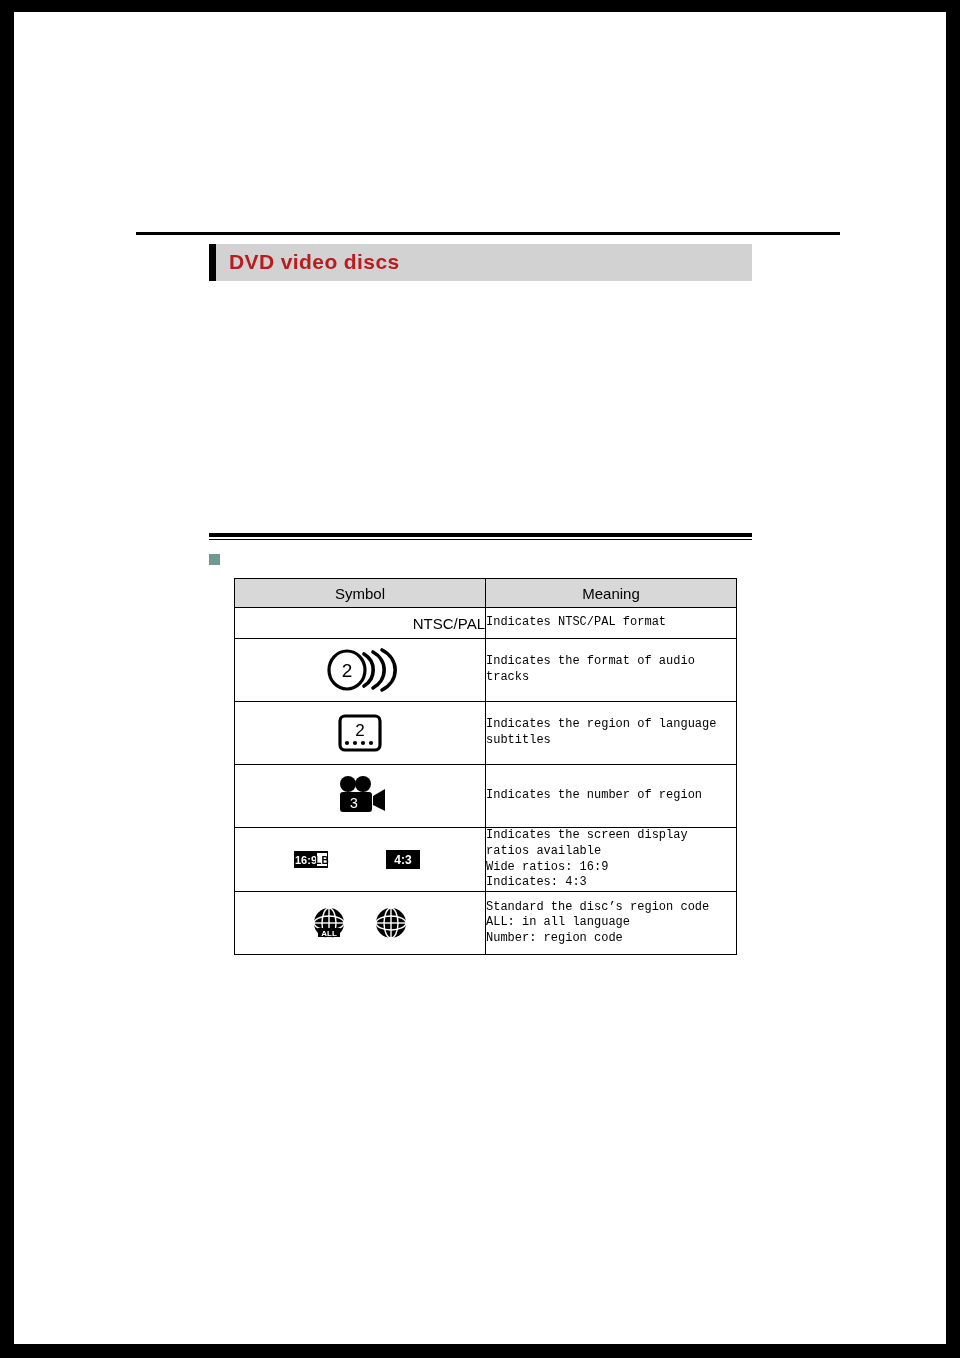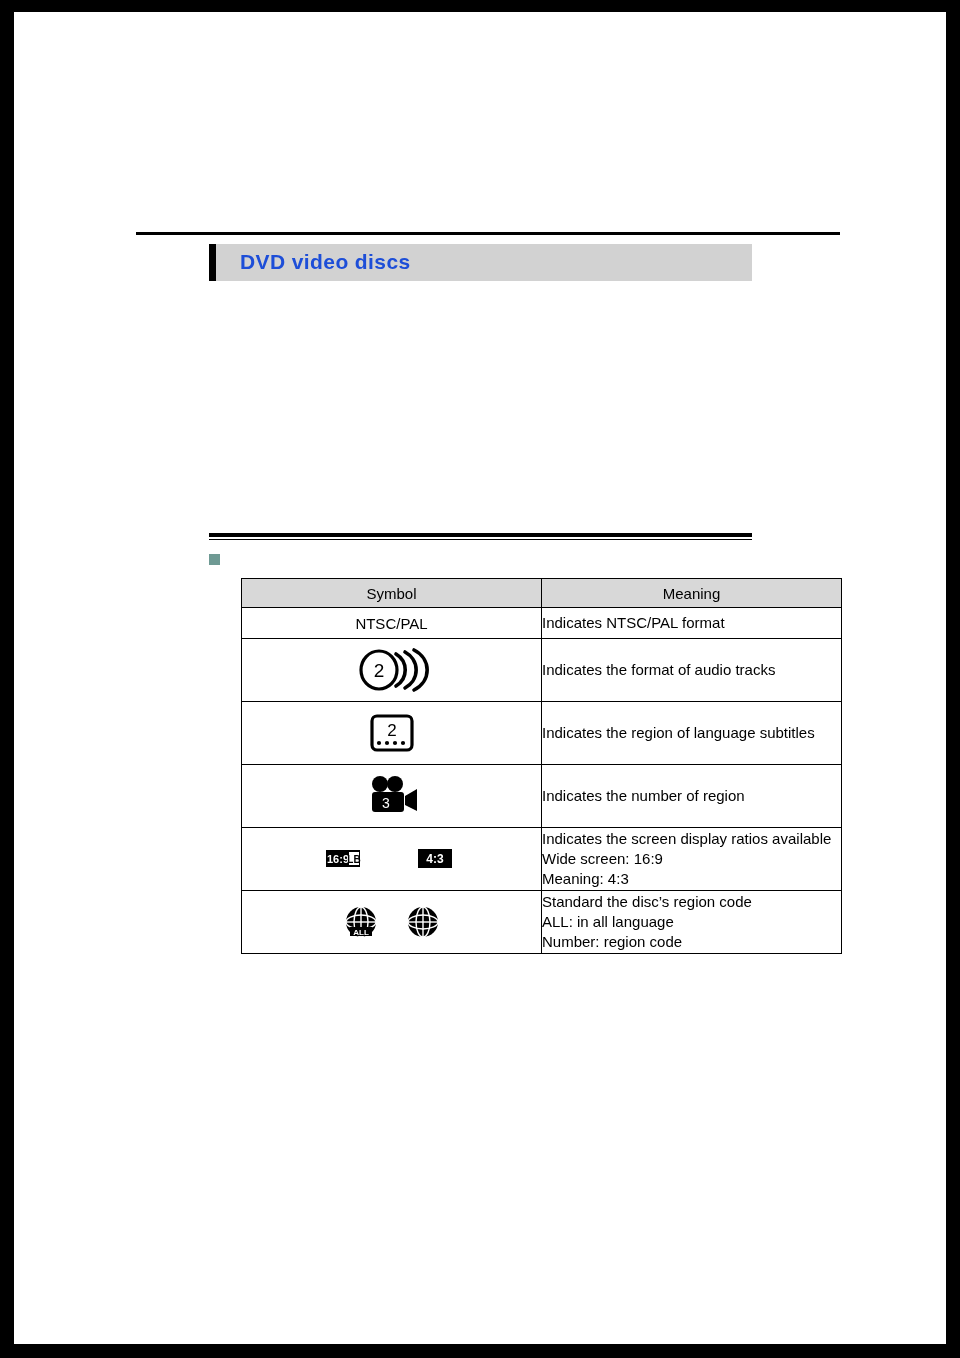--- a/index.html
+++ b/index.html
@@ -67,23 +67,22 @@
     border-left: 7px solid #000000;
     box-sizing: border-box;
   }
   .section-title-bar .title-text {
     position: absolute;
     left: 13px;
     top: 6px;
     font-size: 21px;
     font-weight: bold;
     letter-spacing: 0.4px;
-    color: #1d4ed8;
+    color: #b91c1c;
     font-family: "Liberation Sans", sans-serif;
-    margin-left: 11px;
   }
 
   .rule-double {
     position: absolute;
     left: 209px;
     top: 533px;
     width: 543px;
   }
   .rule-double .thick {
     width: 100%;
@@ -109,52 +108,53 @@
     position: absolute;
     left: 228px;
     top: 548px;
     font-size: 15px;
     color: #000000;
   }
 
   
   table.symbol-table {
     position: absolute;
-    left: 241px;
+    left: 234px;
     top: 578px;
-    width: 601px;
+    width: 503px;
     border-collapse: collapse;
     font-size: 15px;
     color: #000000;
     table-layout: fixed;
   }
   table.symbol-table th,
   table.symbol-table td {
     border: 1px solid #000000;
     padding: 0;
     vertical-align: middle;
   }
   table.symbol-table thead th {
     background: #d8d8d8;
     height: 28px;
     font-weight: normal;
     font-size: 15px;
     text-align: center;
   }
   td.sym-cell {
     width: 183px;
-    text-align: center;
+    text-align: right;
     vertical-align: middle;
   }
   td.mean-cell {
     width: 318px;
     text-align: left;
     padding: 7px 0 7px 8px;
     line-height: 1.32;
-    font-size: 15px;
+    font-size: 12px;
+    font-family: Liberation Mono, monospace;
   }
   tr.row-text td.sym-cell { height: 30px; font-size: 15px; }
   tr.row-icon td.sym-cell { height: 62px; }
 
   .icon-wrap {
     display: flex;
     align-items: center;
     justify-content: center;
     gap: 18px;
     height: 100%;
@@ -265,22 +265,22 @@
               <text x="29" y="19" text-anchor="middle" font-family="Liberation Sans, sans-serif" font-size="10" font-weight="bold" fill="#000">LB</text>
             </svg>
             <svg width="44" height="30" viewBox="0 0 44 30">
               <rect x="3" y="5" width="34" height="19" fill="#000"></rect>
               <text x="20" y="19" text-anchor="middle" font-family="Liberation Sans, sans-serif" font-size="12" font-weight="bold" fill="#fff">4:3</text>
             </svg>
           </div>
         </td>
         <td class="mean-cell">
           <div>Indicates the screen display ratios available</div>
-          <div>Wide screen: 16:9</div>
-          <div>Meaning: 4:3</div>
+          <div>Wide ratios: 16:9</div>
+          <div>Indicates: 4:3</div>
         </td>
       </tr>
 
       <tr class="row-icon">
         <td class="sym-cell">
           <div class="icon-wrap">
             <svg width="44" height="44" viewBox="0 0 44 44">
               <circle cx="22" cy="22" r="15" fill="#000"></circle>
               <ellipse cx="22" cy="22" rx="15" ry="7" fill="none" stroke="#fff" stroke-width="1.4"></ellipse>
               <ellipse cx="22" cy="22" rx="7" ry="15" fill="none" stroke="#fff" stroke-width="1.4"></ellipse>

